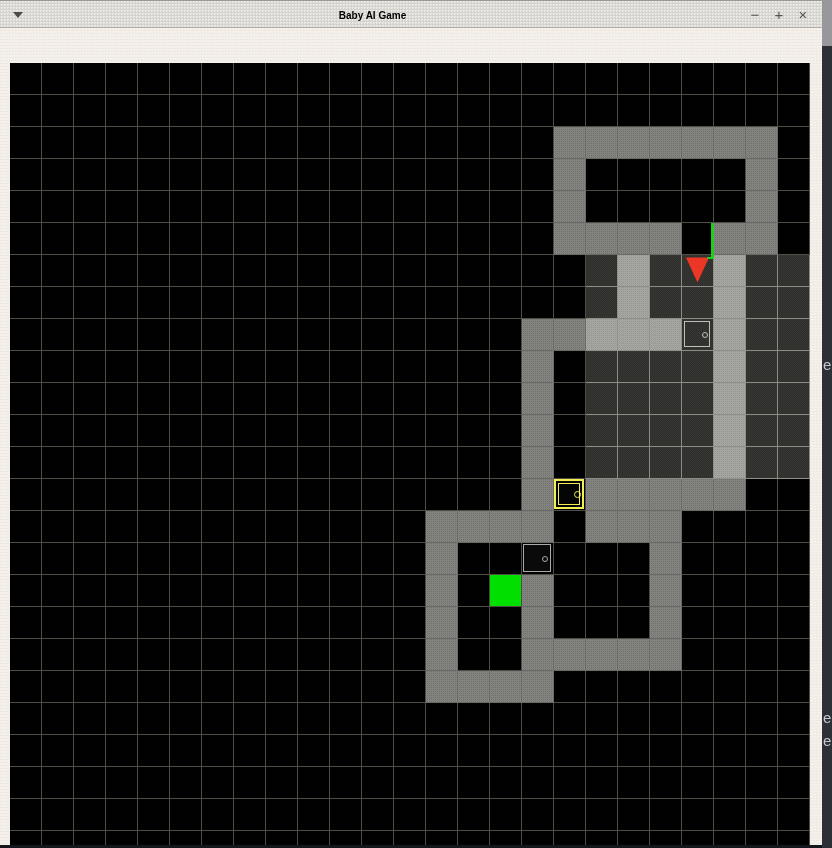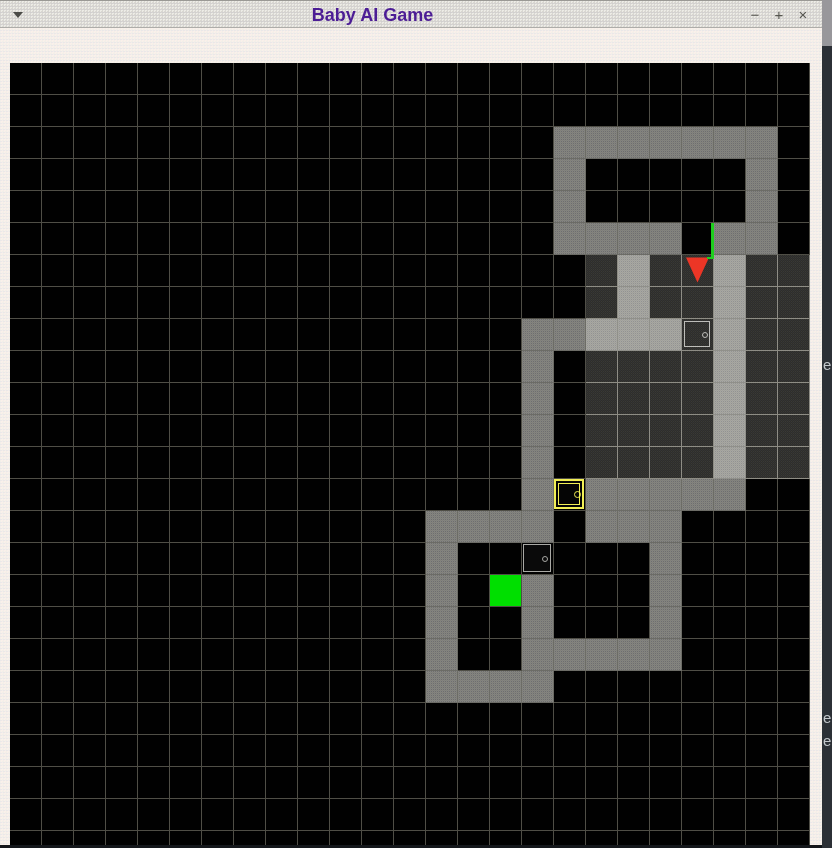--- a/index.html
+++ b/index.html
@@ -13,21 +13,21 @@
 
   
   .titlebar{position:absolute;left:0;top:0;width:822px;height:28px;background:#d8d6d1;
             border-top:1px solid #9a9995;border-bottom:1px solid #aeada9;box-sizing:border-box;}
   .tb-texture{position:absolute;inset:0;
       background-image:conic-gradient(rgba(255,255,250,.5) 25%,transparent 0 50%,rgba(190,190,200,.25) 0 75%,transparent 0);
       background-size:3px 3px;pointer-events:none;}
   .menu-arrow{position:absolute;left:13px;top:11px;width:0;height:0;
       border-left:5px solid transparent;border-right:5px solid transparent;border-top:6px solid #4b4b47;}
   .title{position:absolute;left:0;right:77px;top:0;height:28px;line-height:29px;text-align:center;
-         font-size:18px;font-weight:bold;color:#4c1d95;}
+         font-size:10px;font-weight:bold;color:#000000;}
   .tb-buttons{position:absolute;right:12px;top:0;height:28px;display:flex;align-items:center;gap:10px;}
   .tb-btn{width:14px;text-align:center;font-size:15px;color:#55554f;line-height:28px;cursor:default;}
 
   .frame{position:absolute;left:0;top:28px;width:822px;height:817px;background:#f2efe9;}
   .frame-texture{position:absolute;inset:0;
       background-image:conic-gradient(rgba(255,240,235,.6) 25%,transparent 0 50%,rgba(220,215,230,.35) 0 75%,transparent 0);
       background-size:3px 3px;pointer-events:none;}
   .bottom-edge{position:absolute;left:0;top:845px;width:822px;height:3px;background:#14171b;}
 
   

